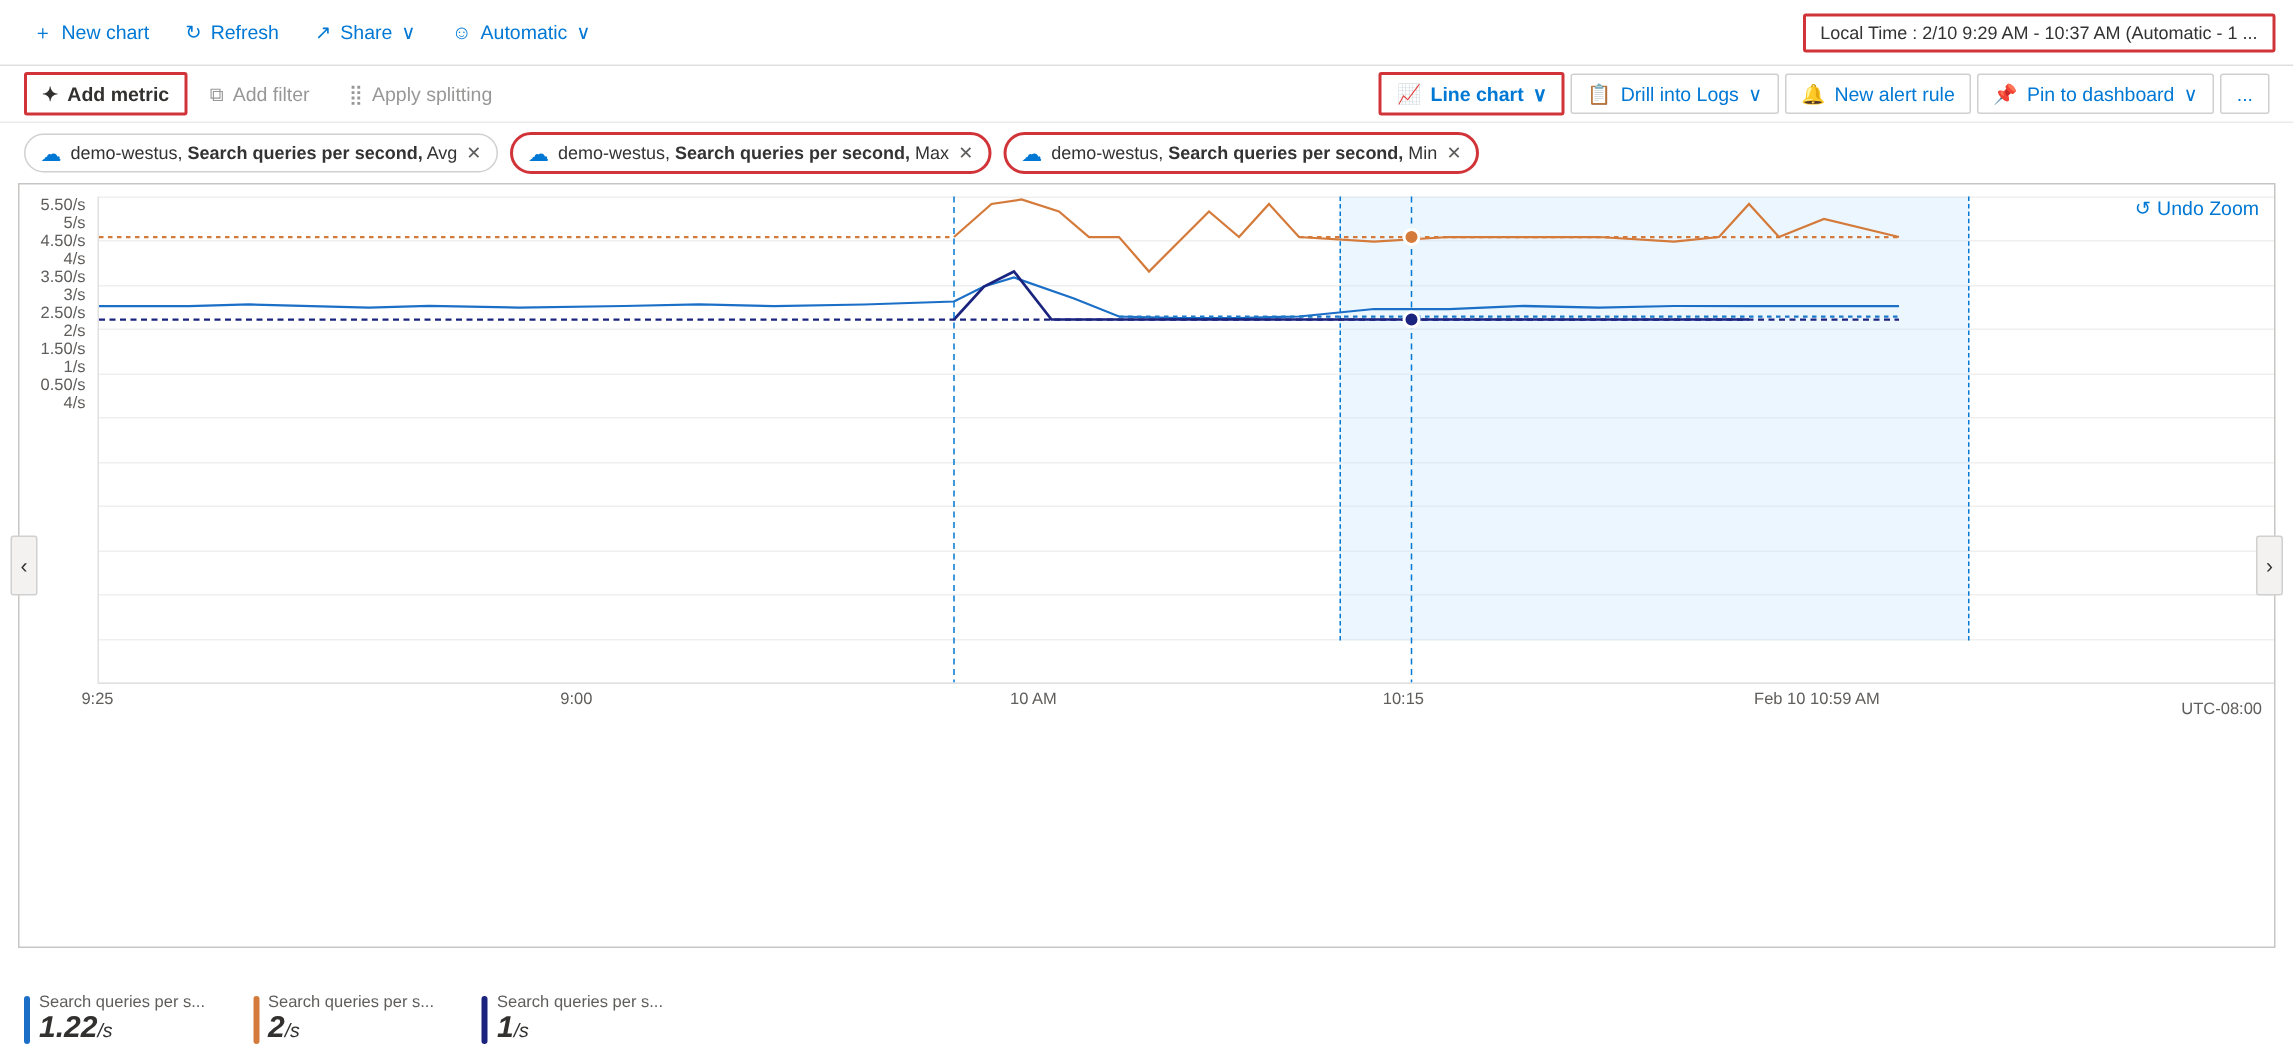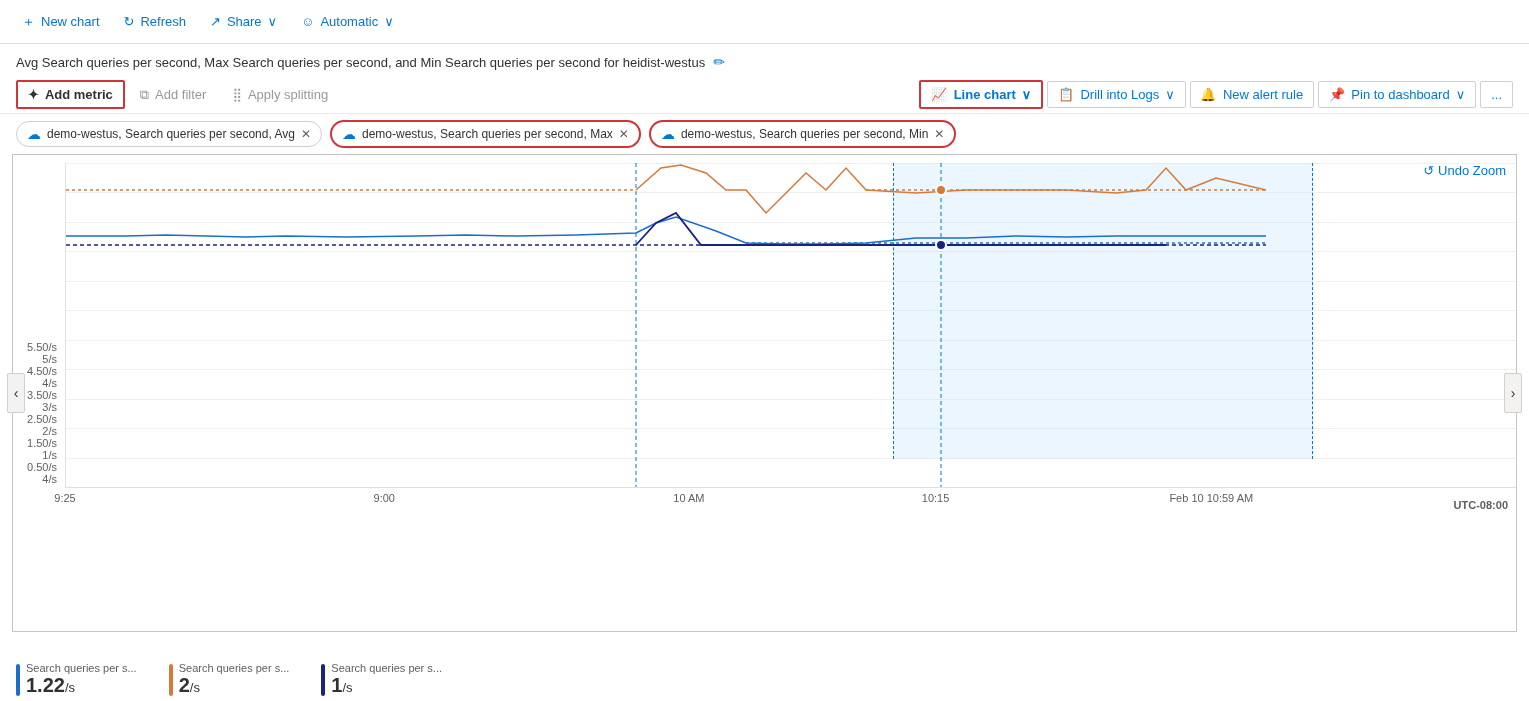--- a/index.html
+++ b/index.html
@@ -56,37 +56,37 @@
     
     .metric-tags { display: flex; align-items: center; padding: 6px 16px; gap: 8px; flex-wrap: wrap; }
     .metric-tag {
       display: flex; align-items: center; gap: 6px; padding: 4px 10px;
       border: 1px solid #d0d0d0; border-radius: 16px; background: #fff; font-size: 12px;
       cursor: pointer;
     }
     .metric-tag.highlighted { border: 2px solid #d13438; }
     .metric-tag .cloud-icon { color: #0078d4; font-size: 14px; }
     .metric-tag .close-icon { color: #605e5c; cursor: pointer; font-size: 12px; }
-    .metric-tag strong { font-weight: 400; }
+    .metric-tag strong { font-weight: 700; }
 
     
     .chart-container {
       border: 1px solid #c8c6c4; margin: 0 12px 4px 12px; position: relative;
       background: #fff; flex: 1;
     }
     .chart-inner { position: relative; width: 100%; height: 360px; }
     .undo-zoom {
       position: absolute; top: 8px; right: 10px; display: flex; align-items: center; gap: 4px;
       color: #0078d4; cursor: pointer; font-size: 13px; z-index: 10;
     }
 
     
     .y-axis {
       position: absolute; left: 0; top: 0; bottom: 30px; width: 52px;
-      display: flex; flex-direction: column; justify-content: flex-end;
+      display: flex; flex-direction: column; justify-content: flex-start;
       padding: 8px 4px 0 4px;
     }
     .y-label { font-size: 11px; color: #605e5c; text-align: right; padding-right: 4px; }
 
     
     .x-axis {
       position: absolute; bottom: 0; left: 52px; right: 0; height: 28px;
       display: flex; align-items: flex-start; padding-top: 4px;
       border-top: 1px solid #e0e0e0;
     }
@@ -109,28 +109,28 @@
     }
 
     
     .legend-area {
       display: flex; align-items: flex-start; gap: 32px; padding: 6px 16px 4px 16px; margin-top: 20px;
     }
     .legend-item { display: flex; flex-direction: column; gap: 2px; }
     .legend-label-row { display: flex; align-items: center; gap: 6px; }
     .legend-color-bar { width: 4px; height: 32px; border-radius: 2px; }
     .legend-title { font-size: 11px; color: #605e5c; }
-    .legend-value { font-size: 20px; font-weight: 700; color: #323130; }
+    .legend-value { font-size: 20px; font-weight: 700; color: #323130; font-style: italic; }
     .legend-unit { font-size: 13px; font-weight: 400; }
 
     .main-content { display: flex; flex-direction: column; height: calc(100vh - 44px); }
     .chart-wrapper { flex: 1; display: flex; flex-direction: column; overflow: hidden; }
 
     
-    .utc-label { position: absolute; bottom: 4px; right: 8px; font-size: 11px; color: #605e5c; font-weight: bold; }
+    .utc-label { position: absolute; bottom: 4px; right: 8px; font-size: 11px; color: #605e5c; }
 
     
     .nav-arrow-left, .nav-arrow-right {
       position: absolute; top: 50%; transform: translateY(-50%);
       background: #f3f2f1; border: 1px solid #d0d0d0; border-radius: 2px;
       width: 18px; height: 40px; display: flex; align-items: center; justify-content: center;
       cursor: pointer; font-size: 14px; color: #333; z-index: 20;
     }
     .nav-arrow-left { left: -6px; }
     .nav-arrow-right { right: -6px; }
@@ -152,28 +152,27 @@
       <span>↗</span>
       <span>Share</span>
       <span>∨</span>
     </button>
     <button class="top-toolbar-btn">
       <span>☺</span>
       <span>Automatic</span>
       <span>∨</span>
     </button>
   </div>
+  <div class="time-range-box">
+    <span>Local Time : 2/10 9:29 AM - 10:37 AM (Automatic - 1 ...</span>
+  </div>
 </div>
 
 <div class="main-content">
 
-  <div class="title-area">
-    <span class="title-text">Avg Search queries per second, Max Search queries per second, and Min Search queries per second for heidist-westus</span>
-    <span class="edit-icon">✏</span>
-  </div>
 
   <div class="metrics-toolbar">
     <button class="metrics-btn">
       <span>✦</span>
       <span>Add metric</span>
     </button>
     <button class="metrics-btn-outline">
       <span>⧉</span>
       <span>Add filter</span>
     </button>

